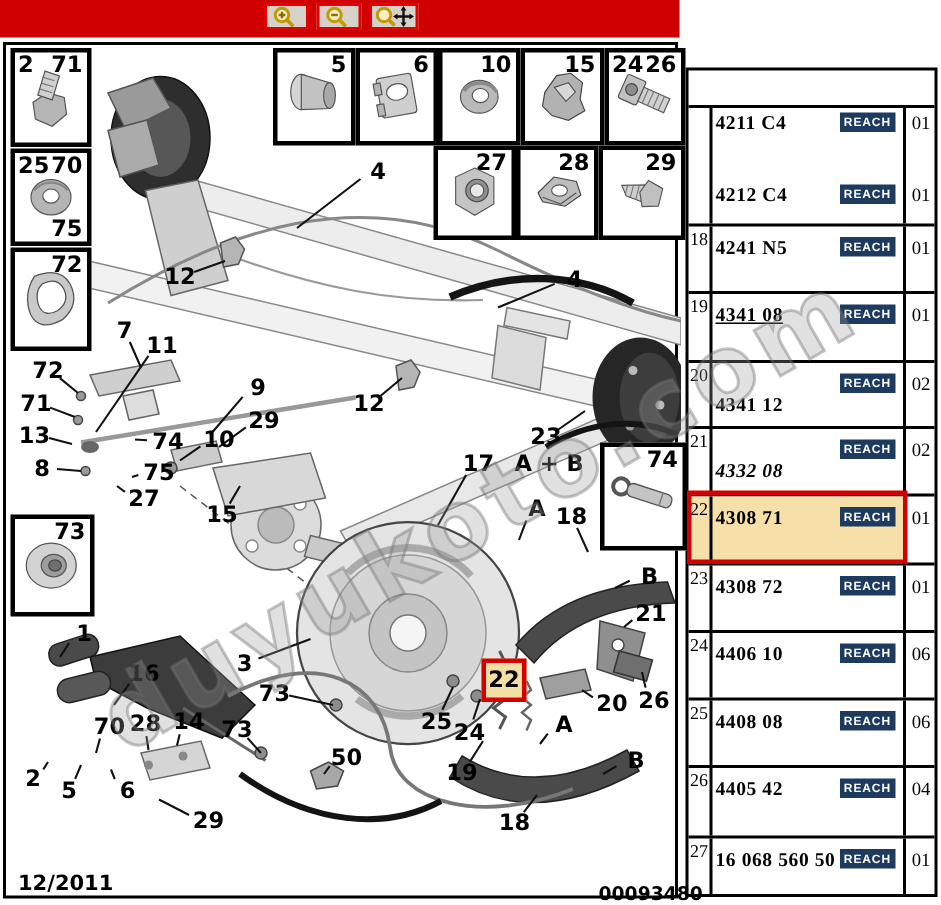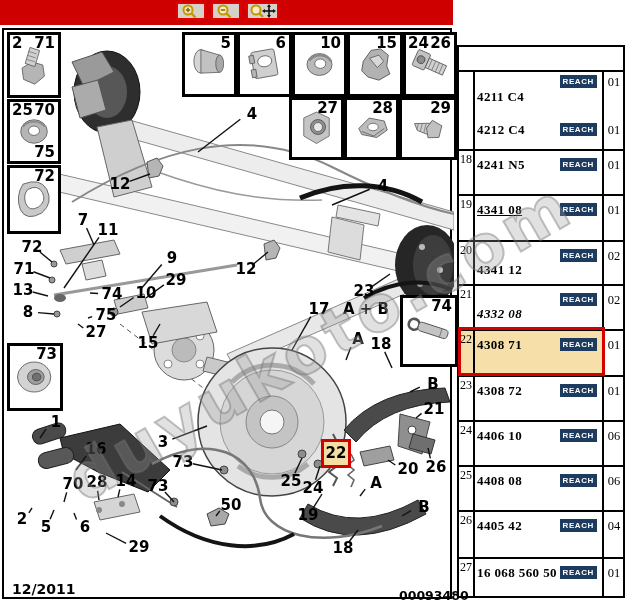--- a/index.html
+++ b/index.html
@@ -394,21 +394,21 @@
 
     <div id="footer-left">12/2011</div>
     <div id="footer-right">00093480</div>
   </div>
 
   <div id="right-panel">
     <div id="ptable">
         <div class="grp" style="top: 23px; height: 79px; border-top: 2px solid rgb(0, 0, 0);">
           <div class="numcol"></div>
           <div class="qline"></div>
-          <div class="part" style="top: 17px;">4211 C4</div>
+          <div class="part" style="top: 2px;">4211 C4</div>
           <span class="badge" style="top: 3px; background: rgb(29, 58, 95);">REACH</span>
           <div class="qty" style="top: 3px;">01</div>
           <div class="part" style="top: 50px;">4212 C4</div>
           <span class="badge" style="top: 51px; background: rgb(29, 58, 95);">REACH</span>
           <div class="qty" style="top: 51px;">01</div>
         </div>
         <div class="grp" style="top: 102px; height: 45px;">
           <div class="numcol">18</div>
           <div class="qline"></div>
           <div class="part" style="top: 6px;">4241 N5</div>

